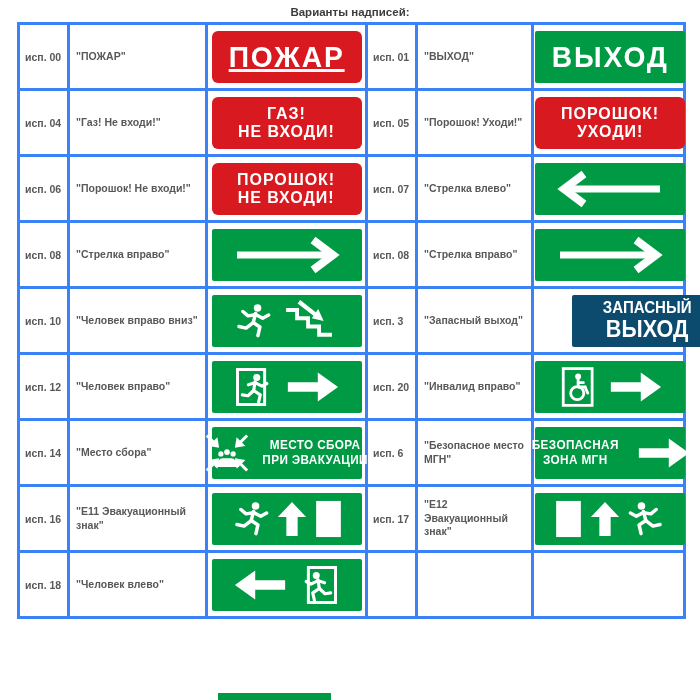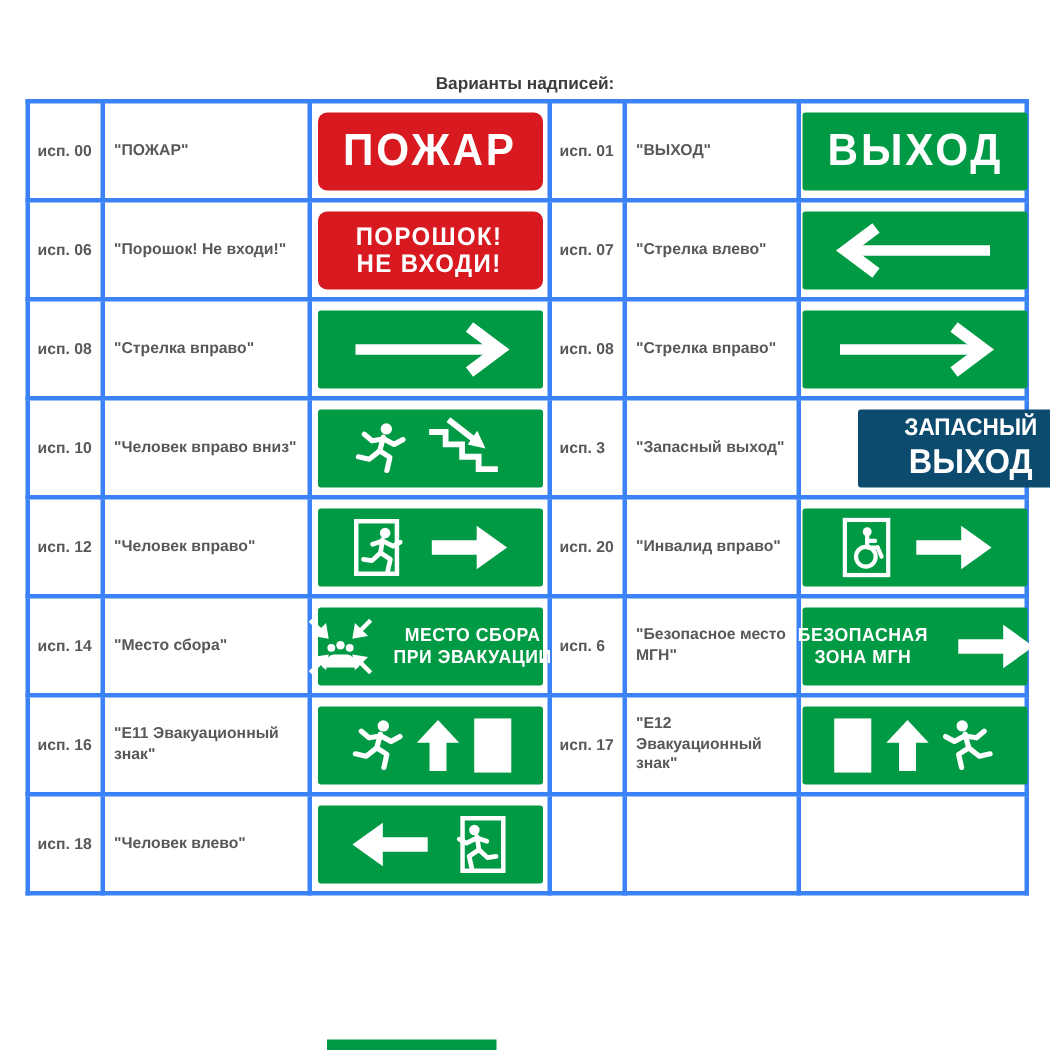--- a/index.html
+++ b/index.html
@@ -2,21 +2,21 @@
 <html><head>
 <meta charset="utf-8">
 <style>
   html,body{margin:0;padding:0;}
   body{
     width:700px;height:700px;position:relative;overflow:hidden;
     background:#ffffff;font-family:"Liberation Sans",sans-serif;
   }
   .page-title{
     text-align:center;font-size:11.5px;font-weight:bold;color:#3c3c3e;
-    padding-top:6px;width:700px;margin-top:44px;
+    padding-top:6px;width:700px;
   }
   table.signs{
     border-collapse:collapse;table-layout:fixed;width:666px;
     margin:4px 0 0 17px;
     border:1px solid #c6c6c6;border-bottom:3px solid #b7babb;
   }
   table.signs td{border:3px solid #3b82f6;vertical-align:middle;}
   table.signs tr{height:66px;}
   .td-code{font-size:10.5px;font-weight:bold;color:#57585a;padding-left:5px;}
   .td-label{font-size:10.5px;font-weight:bold;color:#57585a;padding:2px 3px 2px 6px;line-height:1.3;}
@@ -46,35 +46,53 @@
       <col style="width:138px">
       <col style="width:160px">
     <col style="width:50px">
       <col style="width:116px">
       <col style="width:152px">
   </colgroup>
   <tbody>
   <tr>
     <td class="td-code">исп. 00</td>
     <td class="td-label">"ПОЖАР"</td>
-    <td class="td-sign"><div class="sign red" style="background-color: rgb(216, 25, 31); color: rgb(255, 255, 255);">
+    <td class="td-sign"><div class="sign red" style="background-color: rgb(216, 25, 31); color: rgb(255, 255, 255); text-decoration: underline;">
             <div class="sign-text xl">
               <div>ПОЖАР</div>
             </div>
           </div></td>
     <td class="td-code">исп. 01</td>
     <td class="td-label">"ВЫХОД"</td>
     <td class="td-sign"><div class="sign green" style="background-color: rgb(0, 154, 68); color: rgb(255, 255, 255);">
             <div class="sign-text xl">
               <div>ВЫХОД</div>
             </div>
           </div></td>
   </tr>
 
 
+  <tr>
+    <td class="td-code">исп. 04</td>
+    <td class="td-label">"Газ! Не входи!"</td>
+    <td class="td-sign"><div class="sign red" style="background-color: rgb(216, 25, 31); color: rgb(255, 255, 255);">
+            <div class="sign-text lg">
+              <div>ГАЗ!</div>
+              <div>НЕ ВХОДИ!</div>
+            </div>
+          </div></td>
+    <td class="td-code">исп. 05</td>
+    <td class="td-label">"Порошок! Уходи!"</td>
+    <td class="td-sign"><div class="sign red" style="background-color: rgb(216, 25, 31); color: rgb(255, 255, 255);">
+            <div class="sign-text lg">
+              <div>ПОРОШОК!</div>
+              <div>УХОДИ!</div>
+            </div>
+          </div></td>
+  </tr>
 
   <tr>
     <td class="td-code">исп. 06</td>
     <td class="td-label">"Порошок! Не входи!"</td>
     <td class="td-sign"><div class="sign red" style="background-color: rgb(216, 25, 31); color: rgb(255, 255, 255);">
             <div class="sign-text lg">
               <div>ПОРОШОК!</div>
               <div>НЕ ВХОДИ!</div>
             </div>
           </div></td>

